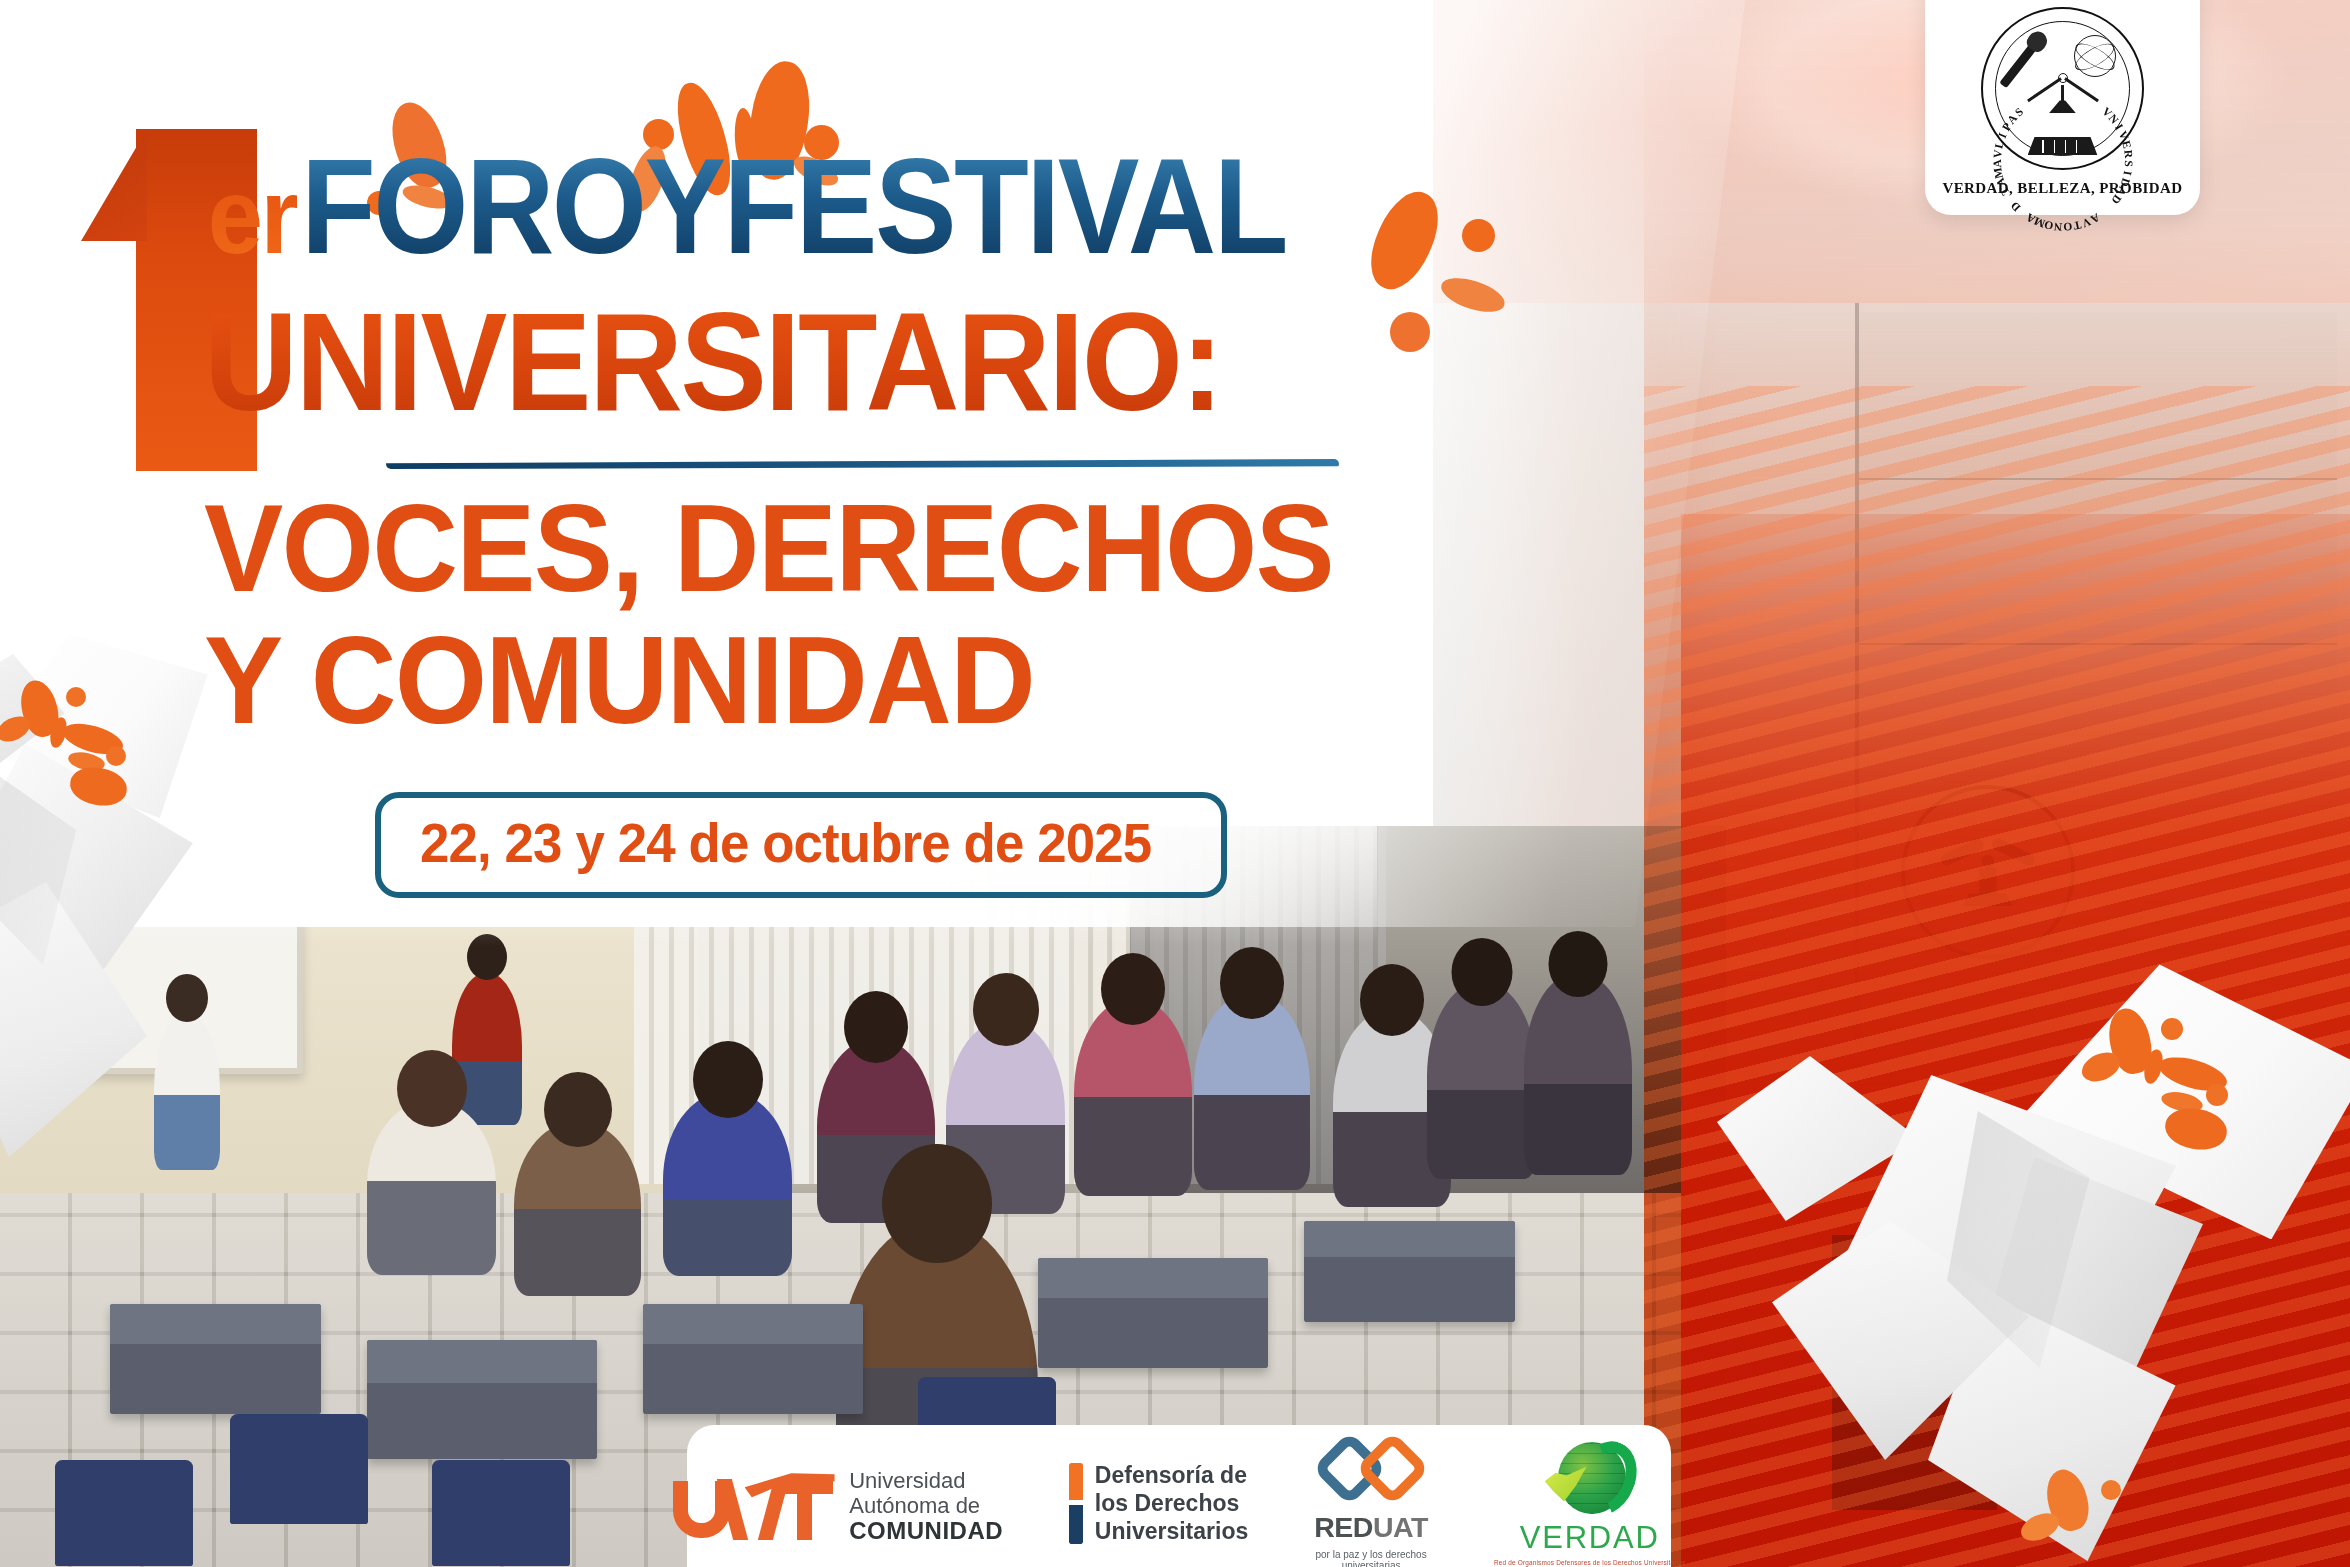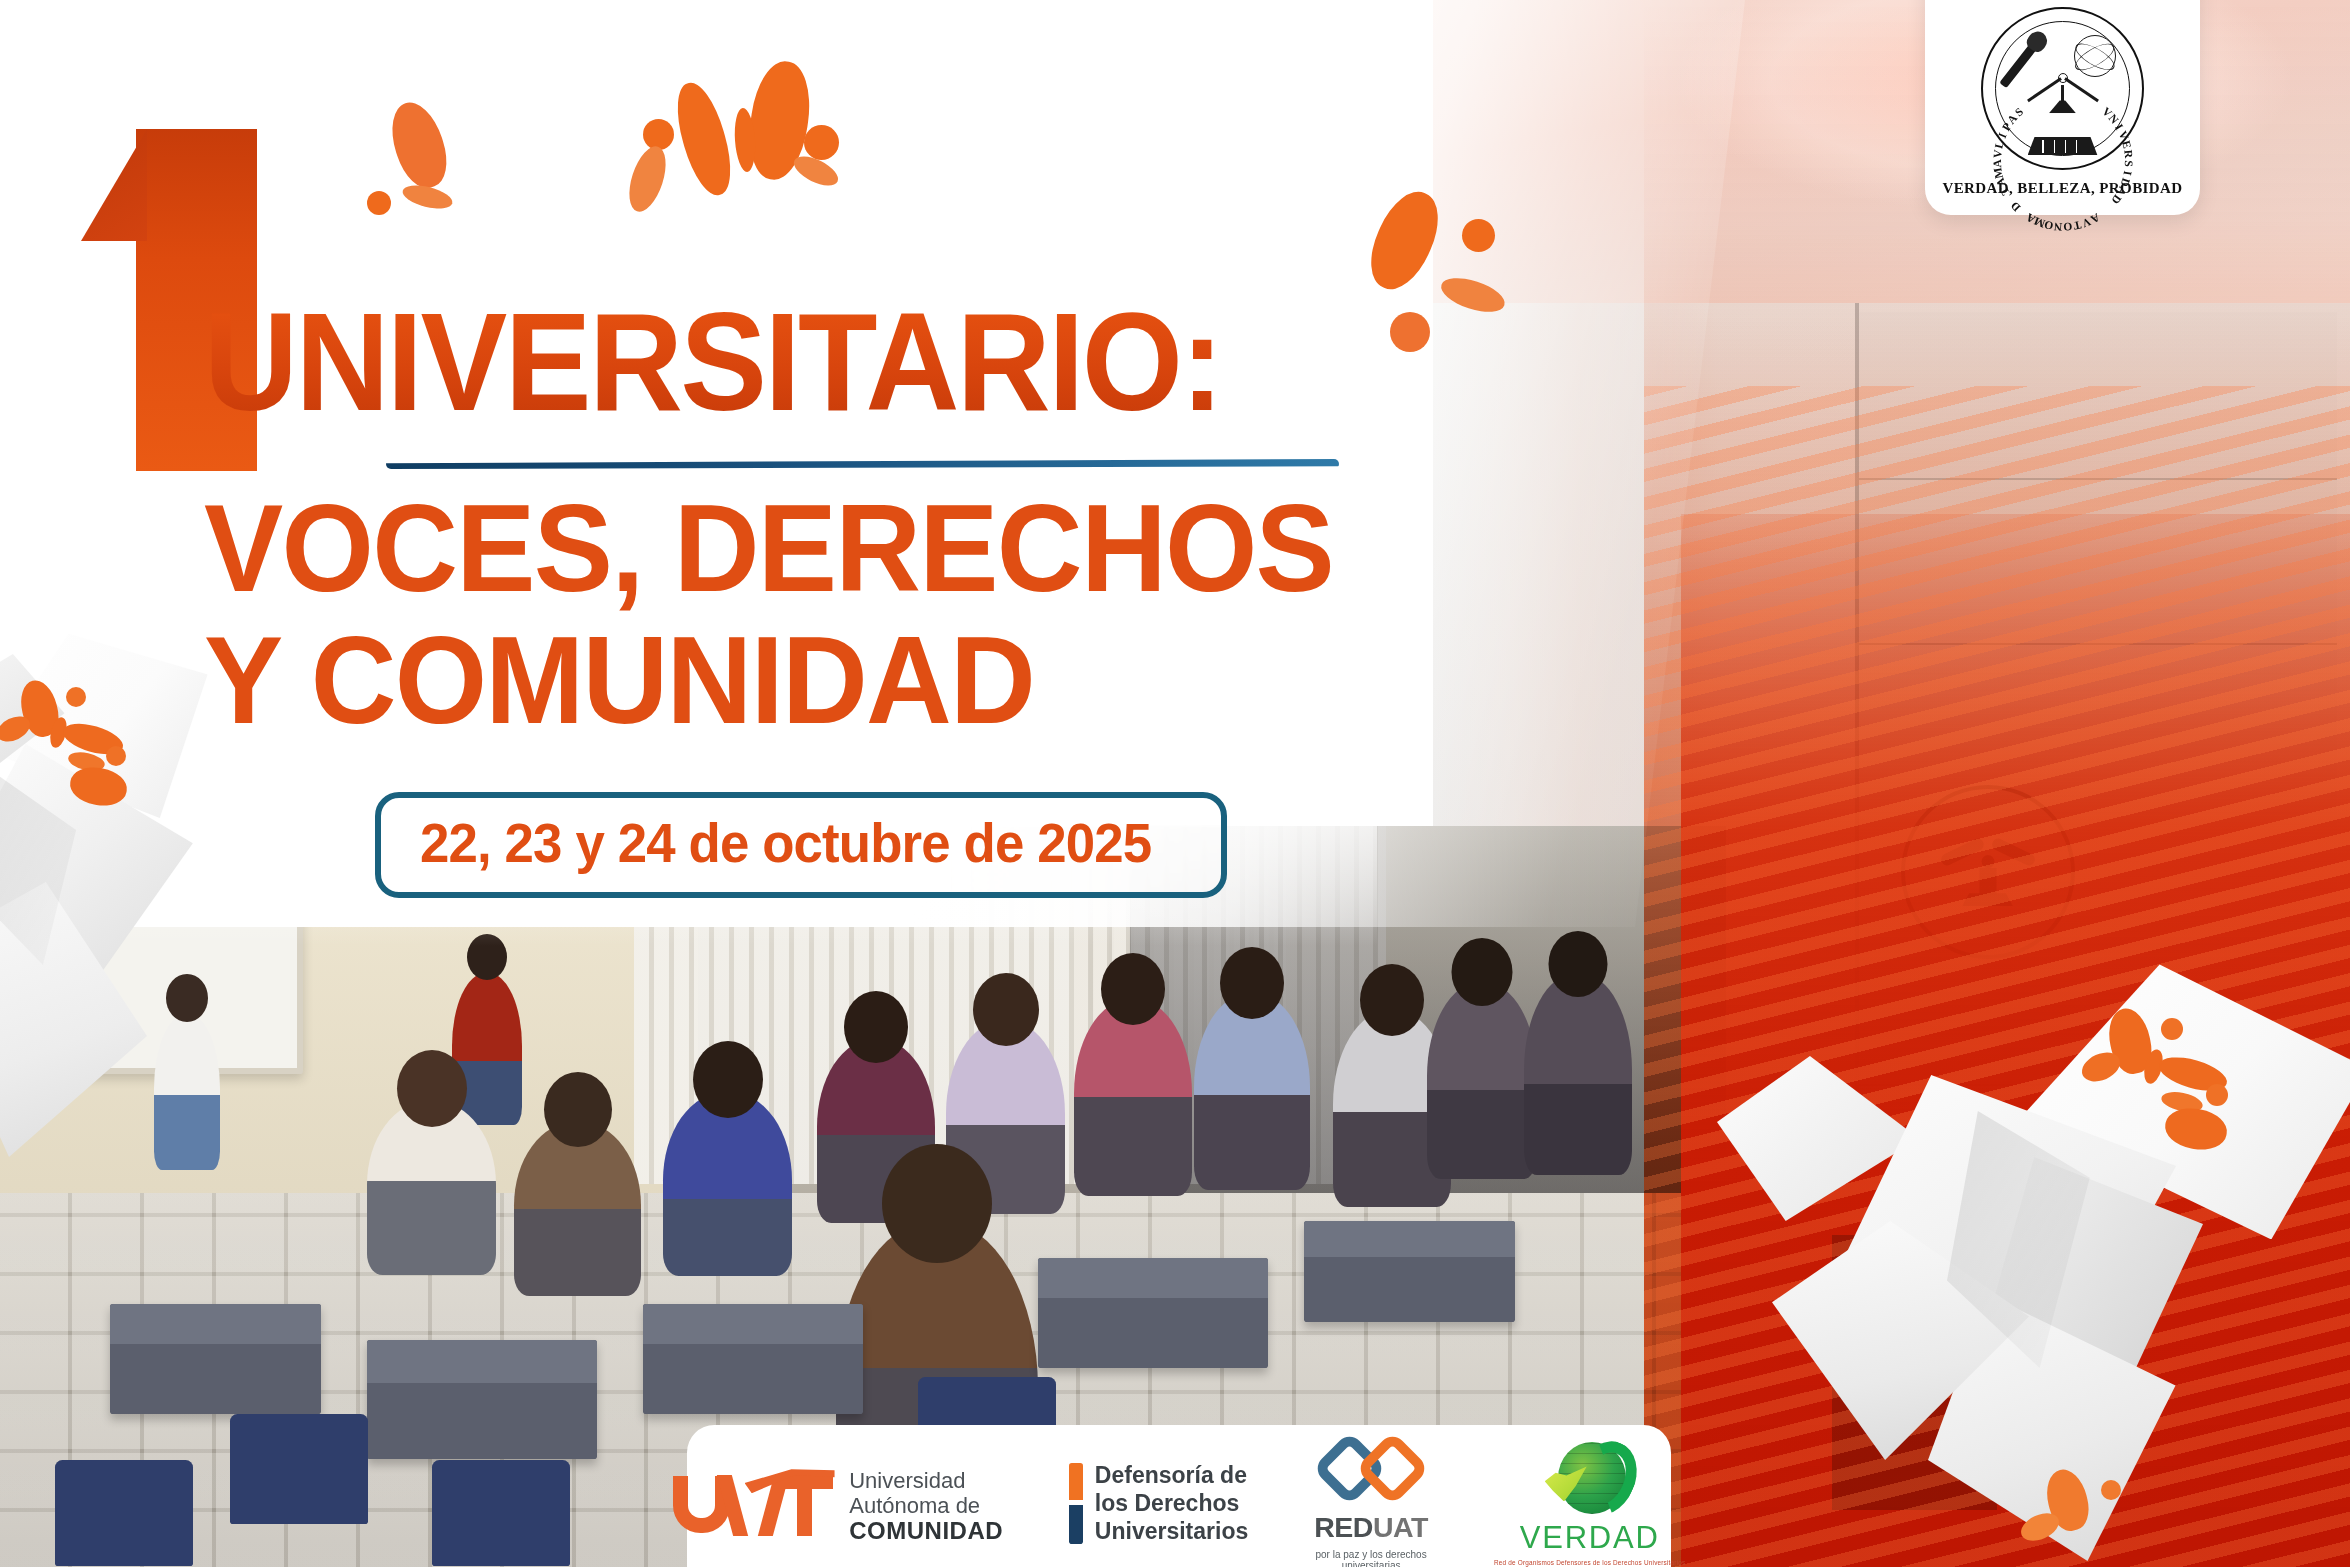--- a/index.html
+++ b/index.html
@@ -346,21 +346,21 @@
 
   
   .logo-bar {
     position:absolute; left:687px; top:1425px; width:984px; height:184px;
     background:#ffffff; border-radius:27.5px 27.5px 0 0;
     display:flex; align-items:center; justify-content:center; gap:66px;
     padding:0 50px 27.5px;
   }
 
   
-  .logo-uat { display:flex; align-items:flex-start; gap:14.7px;margin-top:8px; }
+  .logo-uat { display:flex; align-items:flex-end; gap:14.7px;margin-top:8px; }
   .uat-mark { position:relative; width:162px; height:72px; }
   .uat-U {
     position:absolute; left:0; top:7.3px; width:57px; height:57px;
     border:15.6px solid #e9622a; border-top:none;
     border-radius:0 0 27.5px 27.5px;
     background:transparent;
   }
   .uat-A {
     position:absolute; left:51px; top:5.5px; width:59px; height:61px;
   }
@@ -554,20 +554,23 @@
     <div class="blob" style="left:1377px; top:189px; width:55px; height:103px; border-radius:48%; transform:rotate(24deg);"></div>
     <div class="blob" style="left:1462px; top:219px; width:33px; height:33px;"></div>
     <div class="blob" style="left:1440px; top:281px; width:66px; height:27.5px; border-radius:50%; transform:rotate(18deg); background:#f0833f;"></div>
     <div class="blob" style="left:1390px; top:312px; width:40px; height:40px; background:#ee7130;"></div>
   </div>
 
   <div class="title-wrap">
 
     <div class="numeral-one"></div>
 
+    <div class="line-foro">
+      <span class="txt-er">er</span><span class="txt-foro">FOROYFESTIVAL</span>
+    </div>
 
     <div class="line-universitario">UNIVERSITARIO:</div>
     <div class="rule-blue"></div>
 
     <div class="line-voces">VOCES, DERECHOS</div>
     <div class="line-comunidad">Y COMUNIDAD</div>
 
     <div class="date-badge">
       <span>22, 23 y 24 de octubre de 2025</span>
     </div>

